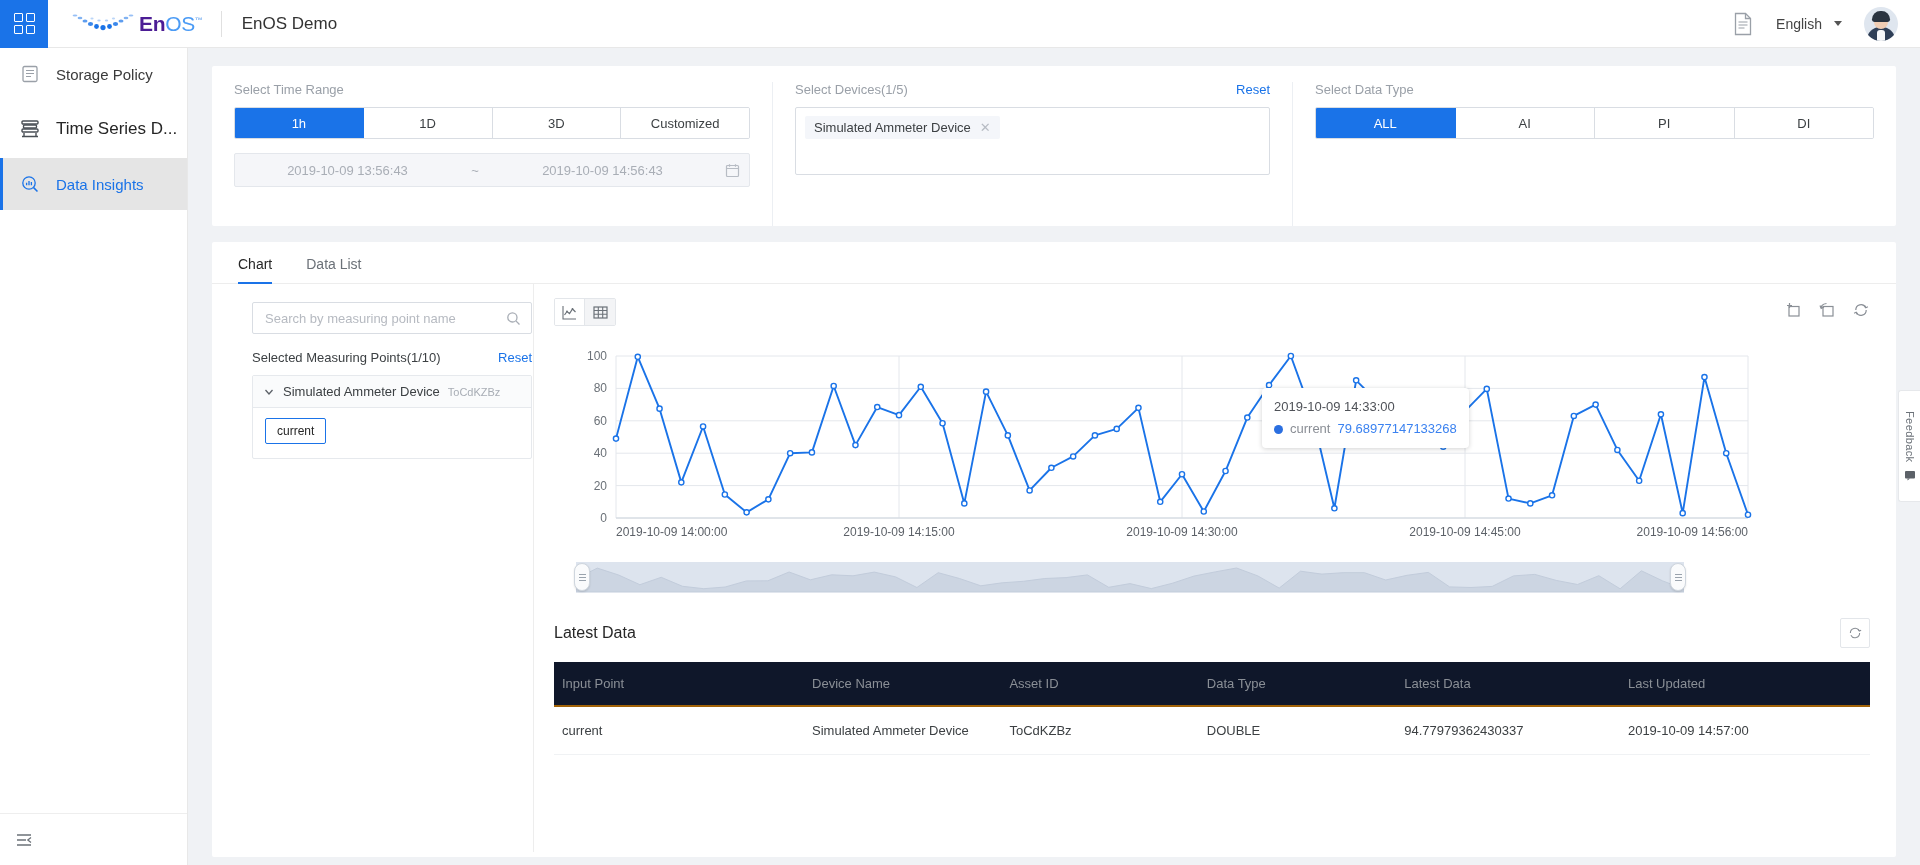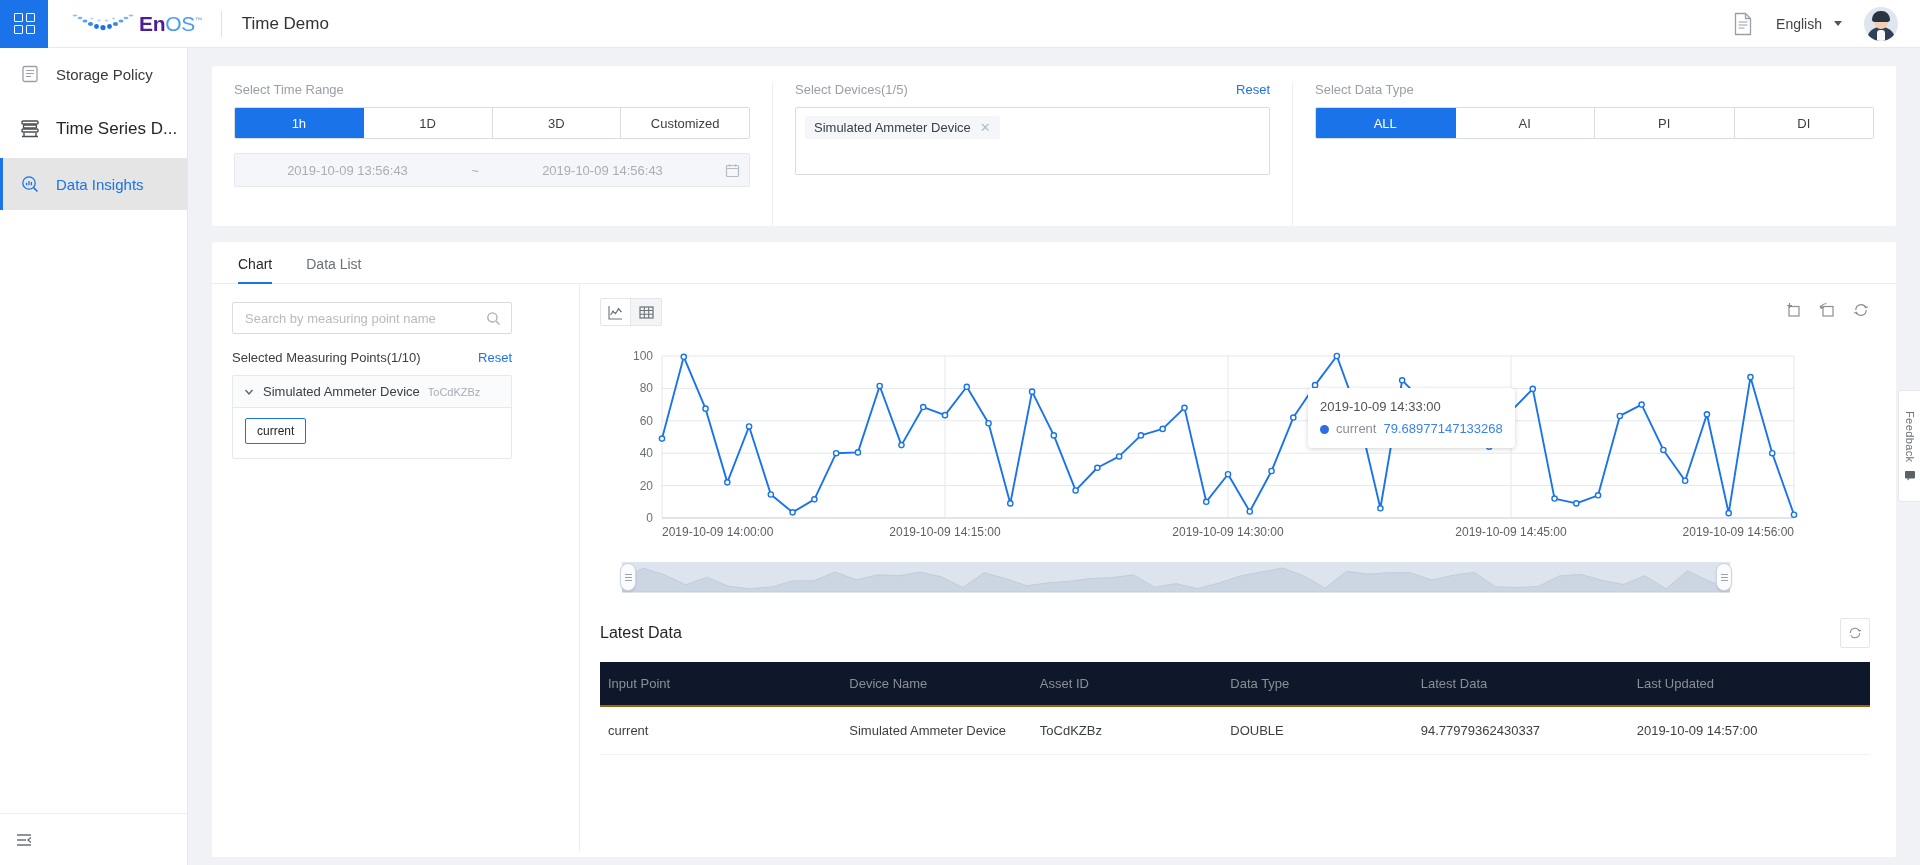--- a/index.html
+++ b/index.html
@@ -103,21 +103,21 @@
   .devtag .x { color: #b7bcc4; font-size: 13px; cursor: pointer; }
 
   
   .content { margin-top: 16px; height: 615px; position: relative; }
   .tabs { display: flex; gap: 34px; padding: 14px 26px 0 26px; border-bottom: 1px solid #ededed; }
   .tab { font-size: 14px; color: #6b7178; padding-bottom: 11px; cursor: pointer; position: relative; }
   .tab.on { color: #262626; }
   .tab.on::after { content: ""; position: absolute; bottom: -1px; left: 0; width: 100%; height: 2px; background: #1a73e8; }
 
   .body-split { display: flex; height: 568px; }
-  .left-pane { width: 368px; padding: 18px 0 0 20px; border-right: 1px solid #ededed; position: relative; }
+  .left-pane { width: 322px; padding: 18px 0 0 40px; border-right: 1px solid #ededed; position: relative; }
   .search {
     width: 280px; height: 32px; border: 1px solid #d9dde3; border-radius: 2px;
     display: flex; align-items: center; padding: 0 10px;
   }
   .search input {
     flex: 1; border: none; outline: none; font-size: 13px; color: #3c4043;
     font-family: "Liberation Sans", sans-serif; background: transparent;
   }
   .search input::placeholder { color: #b6bac1; }
   .smp-row { width: 280px; display: flex; align-items: center; justify-content: space-between; margin-top: 16px; }
@@ -228,21 +228,21 @@
           <ellipse cx="27" cy="7.5" rx="1.7" ry="1" opacity="0.35"></ellipse>
           <ellipse cx="34.5" cy="7.5" rx="1.7" ry="1" opacity="0.35"></ellipse>
           <ellipse cx="41.5" cy="5.5" rx="1.6" ry="0.9" opacity="0.3"></ellipse>
         </g>
       </svg>
       <span class="logo-text">
         <span class="en">En</span><span class="os">OS</span><span class="logo-tm">™</span>
       </span>
     </div>
     <div class="hdr-divider"></div>
-    <div class="hdr-title">Time Demo</div>
+    <div class="hdr-title">EnOS Demo</div>
 
     <div class="hdr-right">
       <svg class="doc-icon" viewBox="0 0 22 24">
         <path d="M3.5 1.5 h10 l5 5 v16 h-15 z" fill="none" stroke="#9aa0a8" stroke-width="1.3"></path>
         <path d="M13.5 1.5 v5 h5" fill="none" stroke="#9aa0a8" stroke-width="1.3"></path>
         <path d="M6.5 10 h9 M6.5 13 h9 M6.5 16 h6" stroke="#9aa0a8" stroke-width="1.1"></path>
       </svg>
       <div class="lang">
         <span>English</span>
         <span class="caret"></span>

